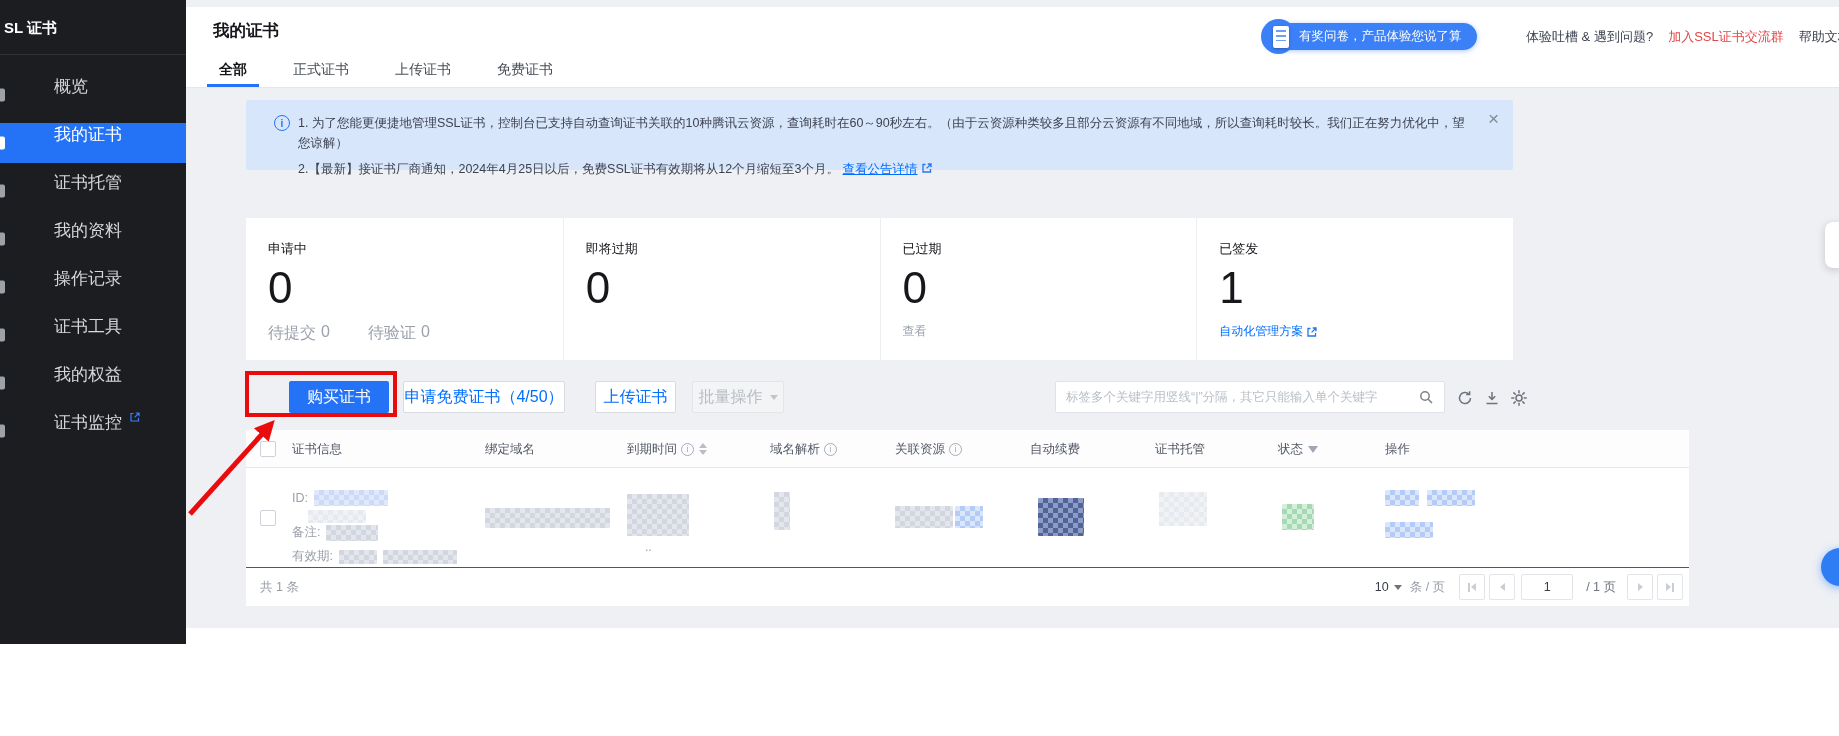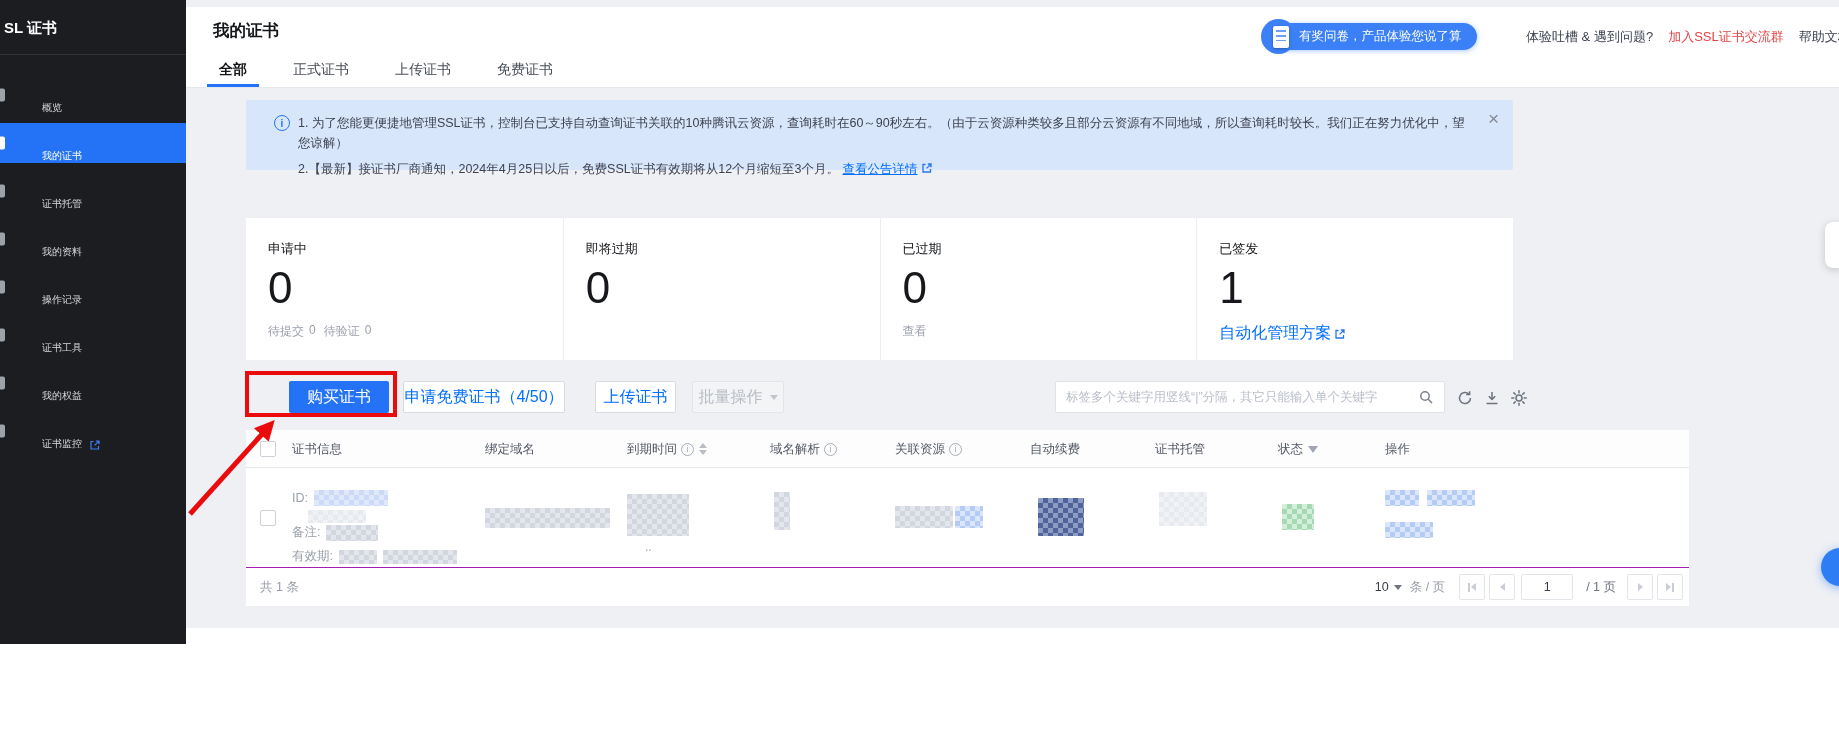--- a/index.html
+++ b/index.html
@@ -8,22 +8,22 @@
   .stage{position:relative;width:1839px;height:736px;overflow:hidden;background:#fff}
 
   
   .top-strip{position:absolute;left:0;top:0;width:1088px;height:7px;background:#1d1f23}
 
   
   .sidebar{position:absolute;left:0;top:0;width:186px;height:644px;background:#1b1d21;color:#d6d8db;z-index:3}
   .sb-title{height:55px;line-height:55px;padding-left:4px;font-size:15px;font-weight:bold;color:#fff;
             border-bottom:1px solid #303236;white-space:nowrap;overflow:hidden}
   .sb-items{padding-top:20px}
-  .sb-item{position:relative;height:40px;margin-bottom:8px;display:flex;align-items:flex-end;
-           padding-left:42px;font-size:10px;cursor:pointer;white-space:nowrap}
+  .sb-item{position:relative;height:40px;margin-bottom:8px;display:flex;align-items:flex-start;
+           padding-left:54px;font-size:17px;cursor:pointer;white-space:nowrap}
   .sb-item.active{background:#2472f5;color:#fff}
   .sb-ico{position:absolute;left:0;top:50%;transform:translateY(-50%);width:5px;height:13px;
           background:#9da1a8;border-radius:0 2px 2px 0}
   .sb-item.active .sb-ico{background:#fff}
   .sb-ext{margin-left:7px;color:#3d7ff5;display:inline-flex}
 
   
   .main{position:absolute;left:186px;top:0;right:0;height:628px;background:#eef0f4;z-index:1}
   .header-band{position:absolute;left:0;top:7px;right:0;height:81px;background:#fff;border-bottom:1px solid #e4e7ec}
   .page-title{position:absolute;left:27px;top:13px;font-size:16.5px;font-weight:bold;color:#14161a}
@@ -58,24 +58,24 @@
   .notice-link{color:#006eff;font-weight:normal;text-decoration:underline;cursor:pointer}
   .ext-ico{display:inline-flex;vertical-align:-1px;margin-left:3px;color:#2575f0}
   .notice-close{position:absolute;right:14px;top:9px;font-size:19px;color:#858a93;cursor:pointer;line-height:1}
 
   
   .stats{position:absolute;left:60px;top:218px;width:1267px;height:142px;background:#fff;display:flex}
   .stat-col{flex:1 1 25%;padding:22px 10px 0 22px;position:relative}
   .stat-col + .stat-col{border-left:1px solid #edeef2}
   .stat-label{font-size:13px;color:#14161a}
   .stat-value{margin-top:8px;font-size:44px;font-weight:400;color:#16181c;line-height:1.0}
-  .stat-sub{margin-top:13px;font-size:12px;color:#9ba0ab;display:flex;gap:8px}
+  .stat-sub{margin-top:13px;font-size:16px;color:#9ba0ab;display:flex;gap:38px}
   .stat-sub .pair{display:flex;gap:5px}
   .stat-action{margin-top:13px;font-size:12px;color:#9ba0ab;cursor:pointer}
-  .stat-link{margin-top:13px;font-size:16px;color:#006eff;cursor:pointer;display:flex;align-items:center}
+  .stat-link{margin-top:13px;font-size:12px;color:#006eff;cursor:pointer;display:flex;align-items:center}
 
   
   .btn{position:absolute;top:381px;height:32px;border-radius:2px;font-size:16px;display:flex;
        align-items:center;justify-content:center;cursor:pointer;white-space:nowrap}
   .btn-buy{left:103px;width:100px;background:#2472f5;color:#fff;border:none}
   .btn-free{left:217px;width:162px;background:#fff;color:#006eff;border:1px solid #d9dbe0}
   .btn-upload{left:409px;width:81px;background:#fff;color:#006eff;border:1px solid #d9dbe0}
   .btn-batch{left:506px;width:92px;background:#f3f4f6;color:#b8bcc3;border:1px solid #e3e5e9;cursor:default}
   .caret{width:0;height:0;border:4px solid transparent;border-top:5px solid #c0c4cb;margin-left:7px;margin-top:4px}
 

